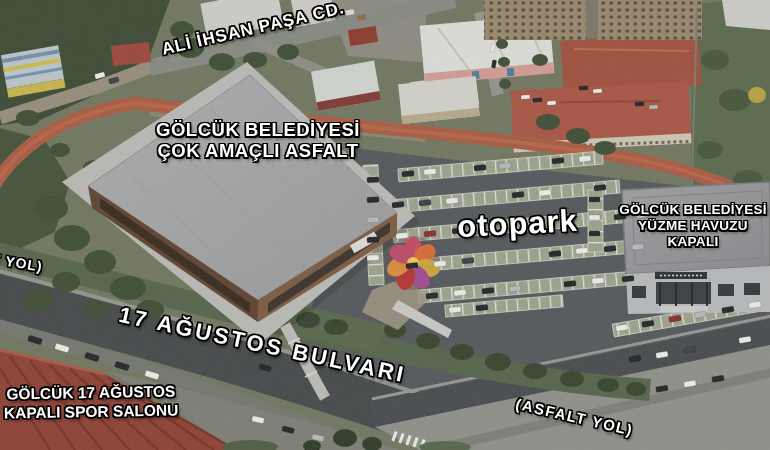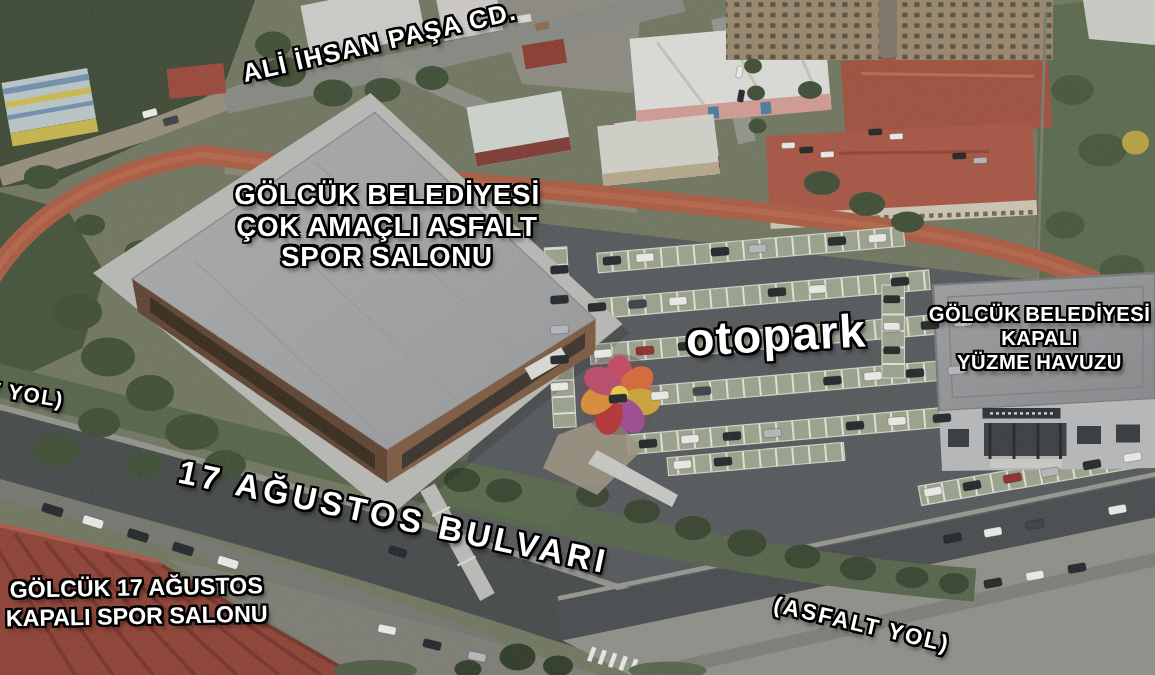--- a/index.html
+++ b/index.html
@@ -391,29 +391,28 @@
   </g>
 
   <rect width="770" height="450" filter="url(#grain)"></rect>
 </svg>
 
 <div class="map-label" id="lbl-street">ALİ İHSAN PAŞA CD.</div>
 
 <div class="map-label" id="lbl-main">
   <div>GÖLCÜK BELEDİYESİ</div>
   <div>ÇOK AMAÇLI ASFALT</div>
-  <div>SPOR SALONU</div>
 </div>
 
 <div class="map-label" id="lbl-otopark">otopark</div>
 
 <div class="map-label" id="lbl-pool">
   <div>GÖLCÜK BELEDİYESİ</div>
+  <div>YÜZME HAVUZU</div>
   <div>KAPALI</div>
-  <div>YÜZME HAVUZU</div>
 </div>
 
 <div class="map-label" id="lbl-blv">17 AĞUSTOS BULVARI</div>
 
 <div class="map-label" id="lbl-oldhall">
   <div>GÖLCÜK 17 AĞUSTOS</div>
   <div>KAPALI SPOR SALONU</div>
 </div>
 
 <div class="map-label" id="lbl-asfr">(ASFALT YOL)</div>

